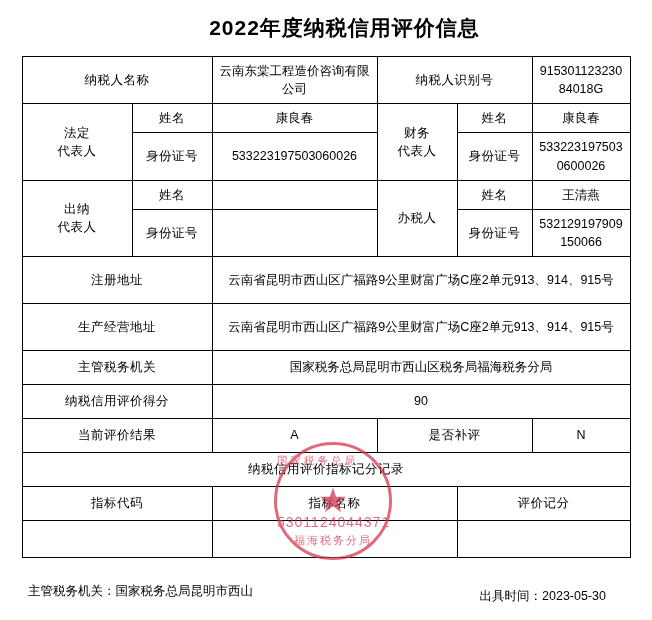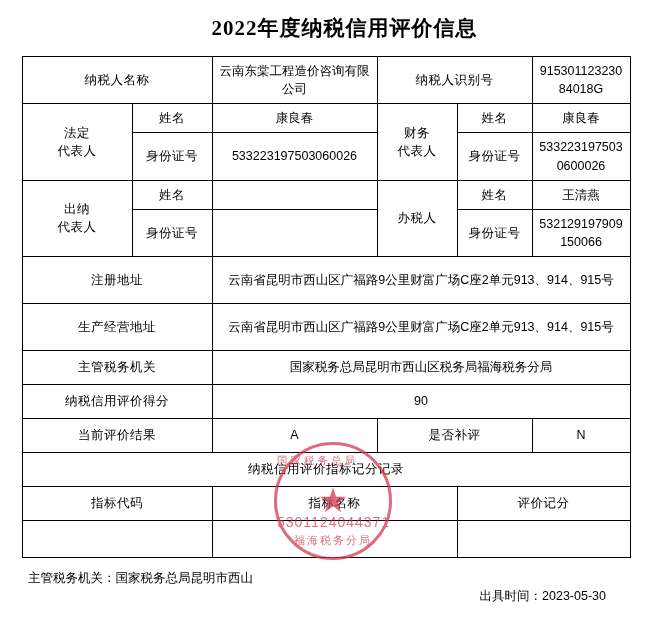--- a/index.html
+++ b/index.html
@@ -17,21 +17,21 @@
   .page {
     position: relative;
     width: 652px;
     height: 620px;
     box-sizing: border-box;
   }
   .doc-title {
     text-align: center;
     font-size: 21px;
     font-weight: bold;
-    font-family: Liberation Serif, serif;
+    font-family: Liberation Sans, sans-serif;
     letter-spacing: 1px;
     margin-top: 14px;
     margin-bottom: 14px;
     margin-left: 37px;
   }
   table.main {
     border-collapse: collapse;
     width: 608px;
     margin: 0 auto;
     table-layout: fixed;
@@ -66,21 +66,21 @@
   .footer {
     position: relative;
     width: 608px;
     margin: 10px auto 0 auto;
     font-size: 12.5px;
     line-height: 1.6;
   }
   .footer-left {
     position: absolute;
     left: 6px;
-    top: 0;
+    top: 13px;
     width: 300px;
     text-align: left;
   }
   .footer-right {
     position: absolute;
     right: 24px;
     top: 18px;
     text-align: left;
     padding-left: 28px;
   }

